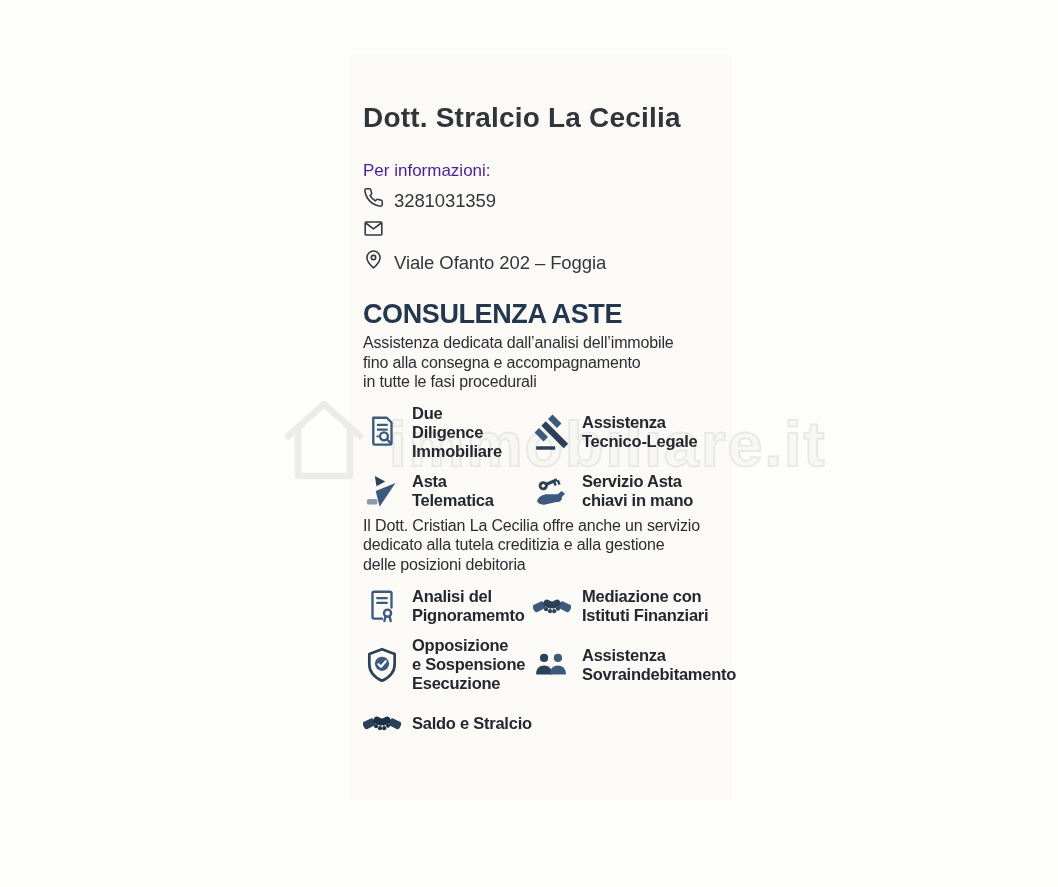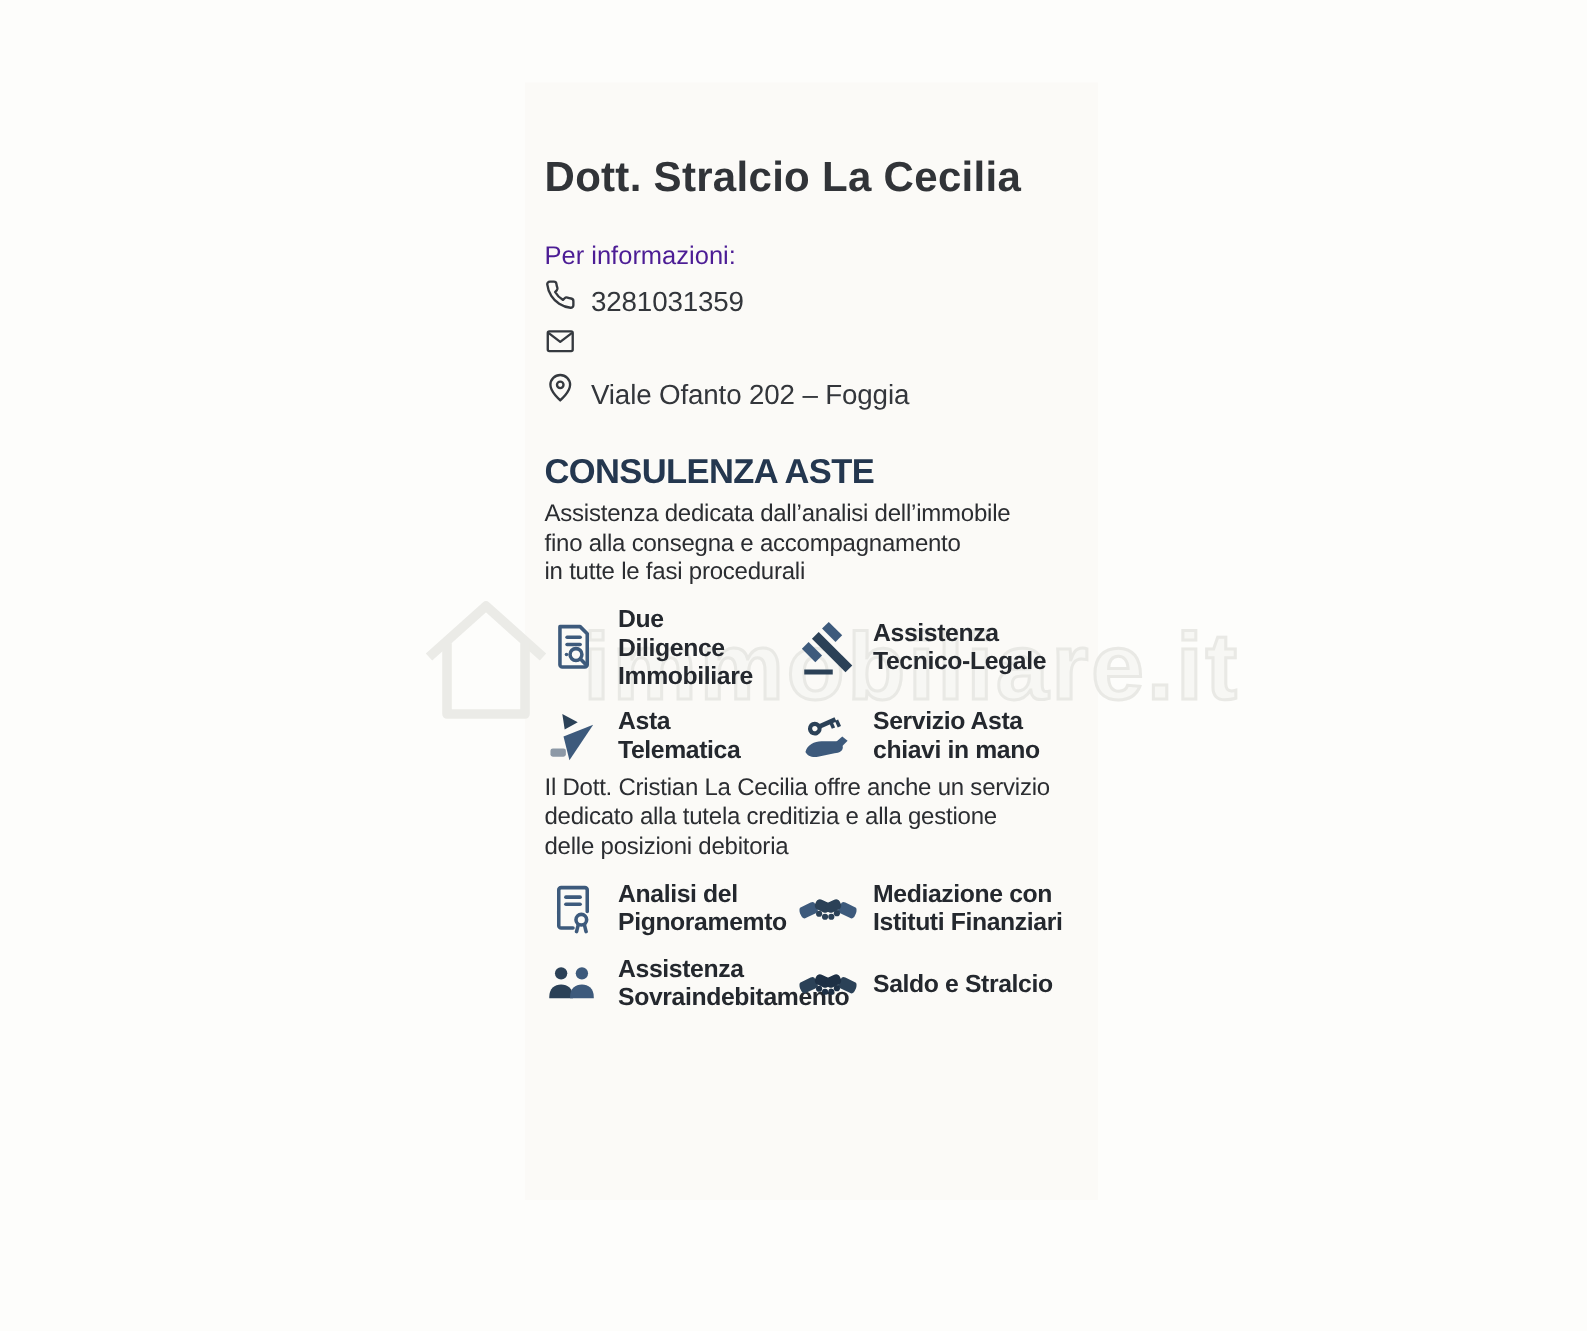--- a/index.html
+++ b/index.html
@@ -33,21 +33,21 @@
     margin-top:103px; font-size:28px; line-height:30px; font-weight:bold;
     color:#313438; letter-spacing:0.2px;
   }
   .info-label { margin-top:28px; font-size:17px; line-height:20px; color:#4c1d95; }
   .contacts { margin-top:4px; }
   .contact-row { display:flex; align-items:flex-end; gap:10px; margin-top:7px; height:24px; }
   .contact-row svg { width:21px; height:21px; flex:0 0 21px; }
   .contact-text { font-size:18.5px; color:#33363b; letter-spacing:-0.1px; }
 
   .section-title {
-    margin-top:26px; font-size:23px; line-height:28px; font-weight:bold;
+    margin-top:26px; font-size:27px; line-height:28px; font-weight:bold;
     color:#24374f; letter-spacing:-0.4px;
   }
   .section-desc {
     margin-top:5px; font-size:16px; line-height:19.5px; color:#2b2d31;
     white-space:pre-line; letter-spacing:-0.15px;
   }
   .services {
     margin-top:12px; display:grid;
     grid-template-columns:170px 198px; row-gap:10px; align-items:center;
   }
@@ -206,20 +206,32 @@
               <circle cx="21.5" cy="30.5" r="2.6"></circle>
             <circle cx="26.8" cy="30.5" r="2.6"></circle>
               <circle cx="31.5" cy="27.5" r="2.6"></circle>
           </g>
         </svg>
       </span>
       <span class="svc-label">Mediazione con
 Istituti Finanziari</span>
     </div>
 
+    <div class="service">
+      <span class="svc-icon">
+        <svg viewBox="0 0 48 48">
+          <path d="M24 4l16 6v13c0 9-6.5 16.5-16 21C14.5 39.5 8 32 8 23V10z" fill="none" stroke="#2b4157" stroke-width="3.4" stroke-linejoin="round"></path>
+          <circle cx="24" cy="22.5" r="9" fill="#3d5a7c"></circle>
+          <path d="M19.5 23l3.2 3.2 6-7" fill="none" stroke="#fdfdfb" stroke-width="2.8" stroke-linecap="round" stroke-linejoin="round"></path>
+        </svg>
+      </span>
+      <span class="svc-label">Opposizione
+e Sospensione
+Esecuzione</span>
+    </div>
 
     <div class="service">
       <span class="svc-icon">
         <svg viewBox="0 0 48 48">
           <g fill="#2b4157">
             <circle cx="14" cy="15" r="5.2"></circle>
             <path d="M4 35c0-7 4.5-10.5 10-10.5S24 28 24 35v1H4z"></path>
           </g>
           <g fill="#3d5a7c">
             <circle cx="31.5" cy="15" r="5.2"></circle>

